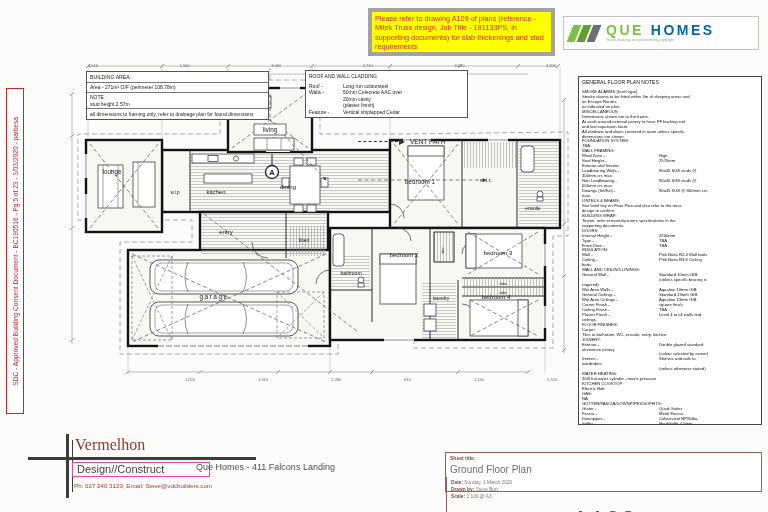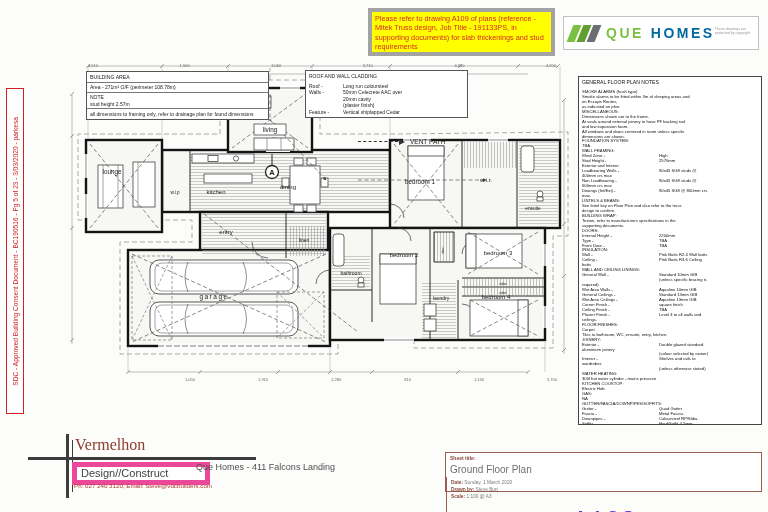--- a/index.html
+++ b/index.html
@@ -9,21 +9,21 @@
   
   .ynote{position:absolute;left:368px;top:8px;width:187px;height:48px;background:#ffff00;
          border:4px solid #a3a3a3;color:#d42a2a;font-size:7.3px;line-height:1.3;padding:2px 3px;box-sizing:border-box;}
 
   
   .qlogo{position:absolute;left:563px;top:16px;width:196px;height:34px;background:#fff;border:1px solid #c2c2c2;
          display:flex;align-items:center;padding:2px 6px;box-sizing:border-box;}
   .qbars{display:flex;margin-right:6px;}
   .qbar{width:8px;height:17px;margin-right:2px;transform:skewX(-22deg);}
   .qb1{background:#7ac143;} .qb2{background:#5f9e2f;} .qb3{background:#6d6e71;}
-  .qtext{display:flex;line-height:1;}
+  .qtext{display:flex;flex-direction:column;line-height:1;}
   .qrow{display:flex;align-items:baseline;}
   .qque{color:#7ac143;font-weight:bold;font-size:14px;letter-spacing:2.5px;margin-right:7px;}
   .qhomes{color:#0369a1;font-weight:bold;font-size:14px;letter-spacing:2.5px;}
   .qtag{font-size:3.6px;color:#9a9a9a;margin-top:2px;}
 
   
   .stamp{position:absolute;left:6px;top:88px;width:18px;height:326px;border:1.5px solid #cc2222;
          display:flex;align-items:center;justify-content:center;background:#fff;box-sizing:border-box;}
   .stamp span{writing-mode:vertical-rl;transform:rotate(180deg);font-size:6.6px;color:#cc2222;white-space:nowrap;}
 
@@ -59,21 +59,21 @@
 
   
   .plansvg{position:absolute;left:58px;top:54px;z-index:1;}
 
   
   .verm{position:absolute;left:28px;top:430px;width:235px;height:76px;}
   .verm .vline{position:absolute;left:38px;top:4px;width:3px;height:64px;background:#3c3c3c;}
   .verm .vline2{position:absolute;left:44px;top:10px;width:1px;height:52px;background:#3c3c3c;}
   .verm .vname{position:absolute;left:47px;top:6px;font-family:"Liberation Serif",serif;font-size:16px;color:#8c3b2e;}
   .verm .hline{position:absolute;left:0px;top:27px;width:228px;height:3px;background:#3c3c3c;}
-  .verm .dc{position:absolute;left:44px;top:32px;width:138px;border:5px solid #ec4899;font-size:11px;color:#3f3f3f;
+  .verm .dc{position:absolute;left:44px;top:32px;width:138px;border:1px solid #ec4899;font-size:11px;color:#3f3f3f;
             padding:0 4px 1px;box-sizing:border-box;background:#fff;}
   .verm .contact{position:absolute;left:46px;top:52px;font-size:6.2px;color:#b03a2e;white-space:nowrap;}
   .project{position:absolute;left:196px;top:462px;font-size:9px;color:#4f4f4f;}
 
   .tblock{position:absolute;left:445px;top:452px;width:317px;height:40px;display:flex;border:1.5px solid #9b5f51;
           box-sizing:border-box;background:#fff;flex-direction:column;}
   .tcell{box-sizing:border-box;padding:2px 4px;}
   .tc1{width:131px;}
   .tc2{width:88px;border-left:1.5px solid #9b5f51;}
   .tc3{flex:1;border-left:1.5px solid #9b5f51;display:flex;align-items:center;justify-content:center;}

